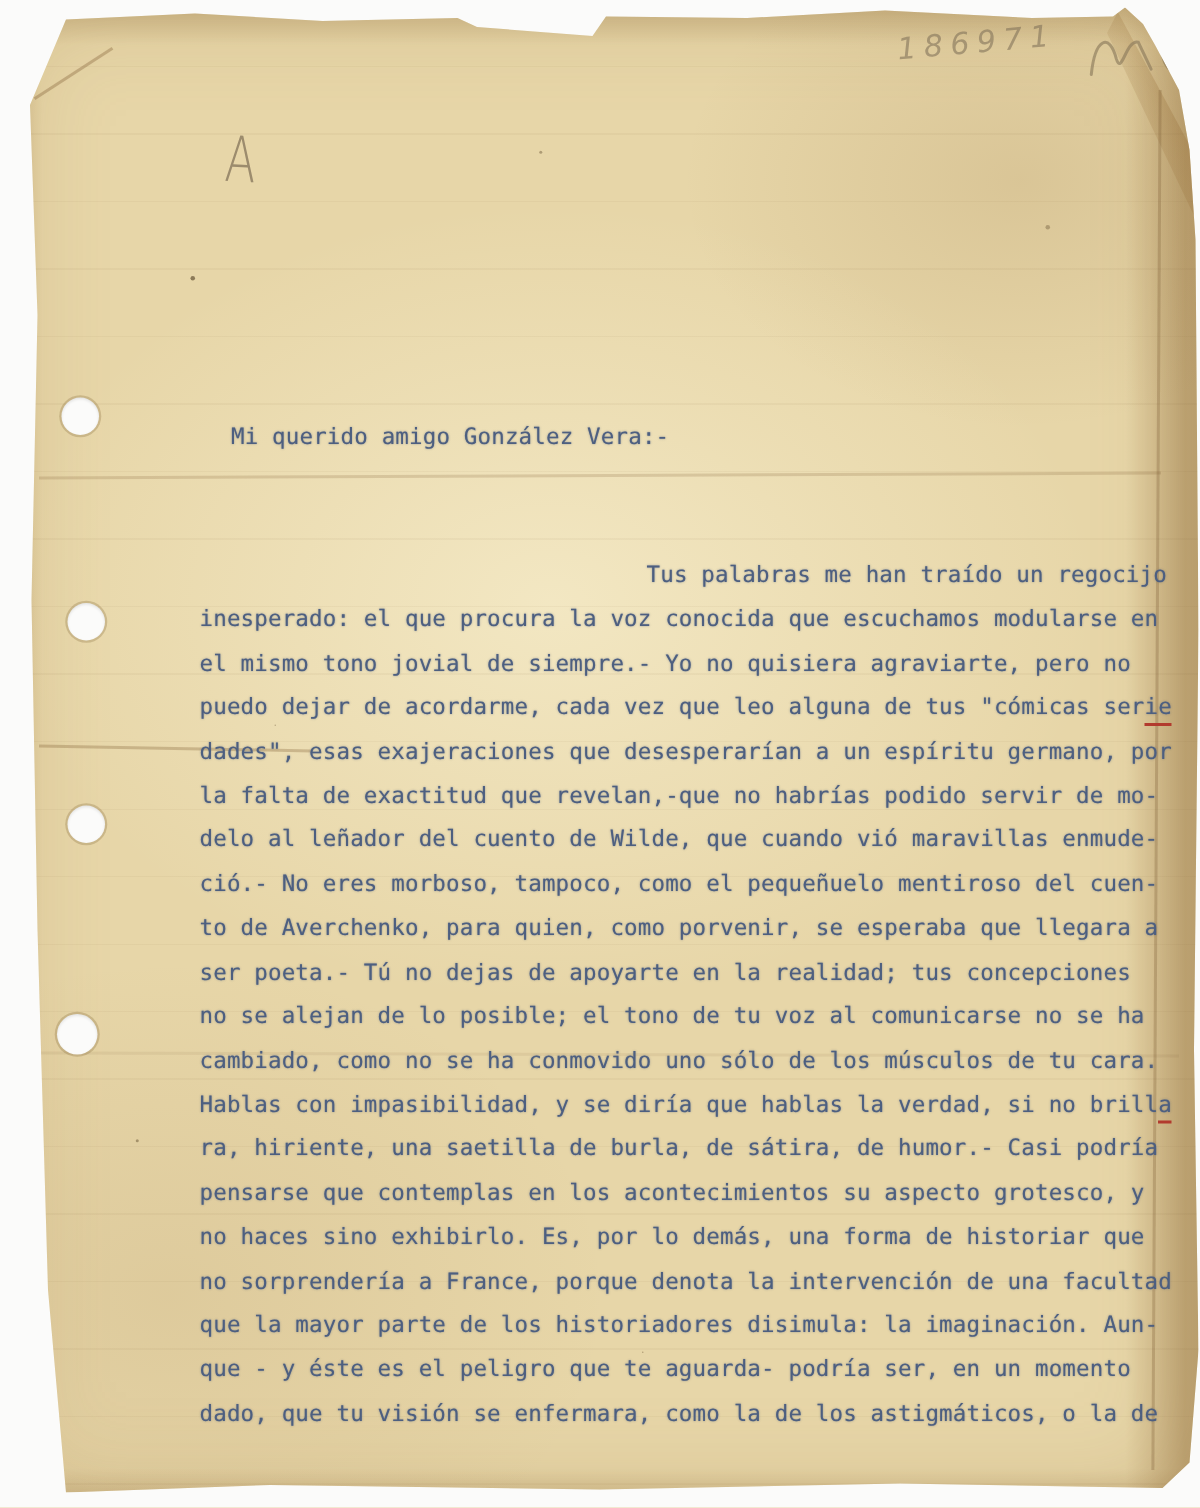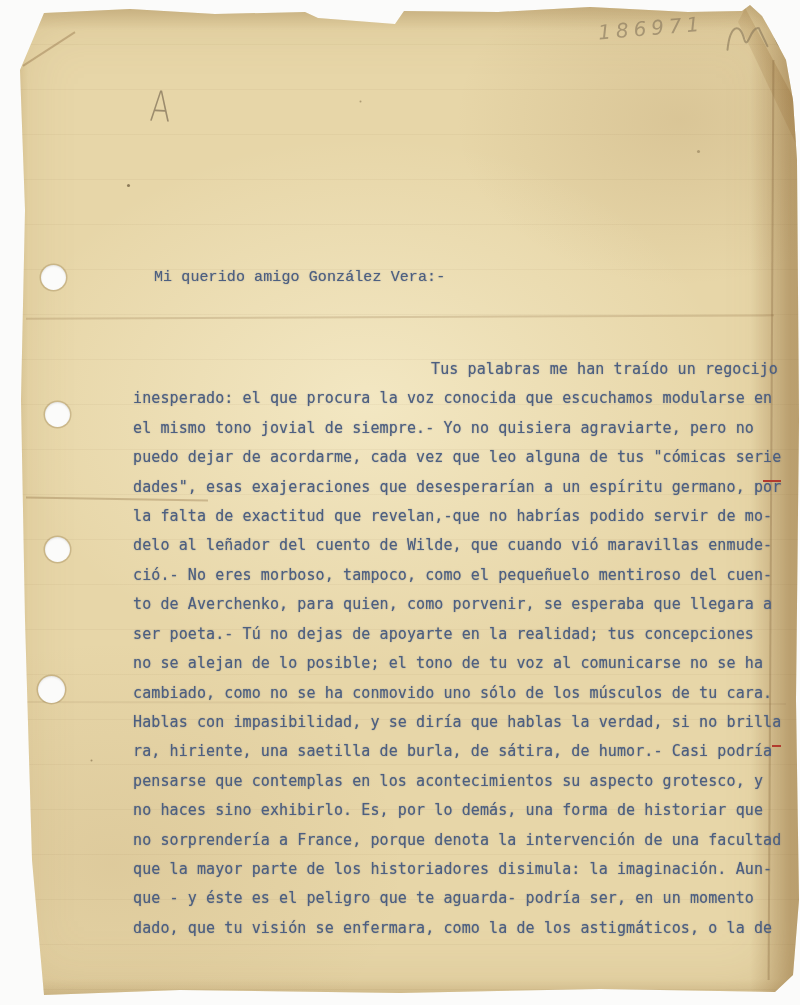--- a/index.html
+++ b/index.html
@@ -59,23 +59,23 @@
   .hole.h3{left:45px;top:537px;}
   .hole.h4{left:38px;top:676px;width:27px;height:27px;}
 
   
   .text-layer{position:absolute;left:133px;top:192px;width:662px;
     color:var(--ink);font-size:15px;line-height:29.4px;letter-spacing:.1px;
     text-shadow:0 0 1px rgba(77,95,128,.55), 0 0 2px rgba(77,95,128,.18);
     white-space:pre-wrap;}
   .line{min-height:29.4px;}
   .line.date{margin-left:207px;}
-  .line.salutation{margin-top:12px;margin-left:21px;font-family:Liberation Mono, monospace;}
+  .line.salutation{margin-top:26px;margin-left:21px;}
   .line.indent-deep{margin-top:4px;text-indent:298px;}
-  .redline{border-bottom:2px solid var(--underline);padding-bottom:14px;}
+  .redline{border-bottom:2px solid var(--underline);padding-bottom:2px;}
 
   
   .pencil{position:absolute;color:var(--pencil);font-family:"DejaVu Sans",sans-serif;}
   .pencil-a{left:146px;top:86px;font-size:42px;font-weight:200;opacity:.75;
     transform:rotate(3deg) scaleX(.72);line-height:1;}
   .catalog{left:598px;top:16px;font-size:20px;font-style:italic;opacity:.6;
     letter-spacing:5px;transform:rotate(-5deg);}
   .scribble{position:absolute;left:722px;top:14px;opacity:.65;transform:rotate(-8deg);}
 </style>
 </head>

